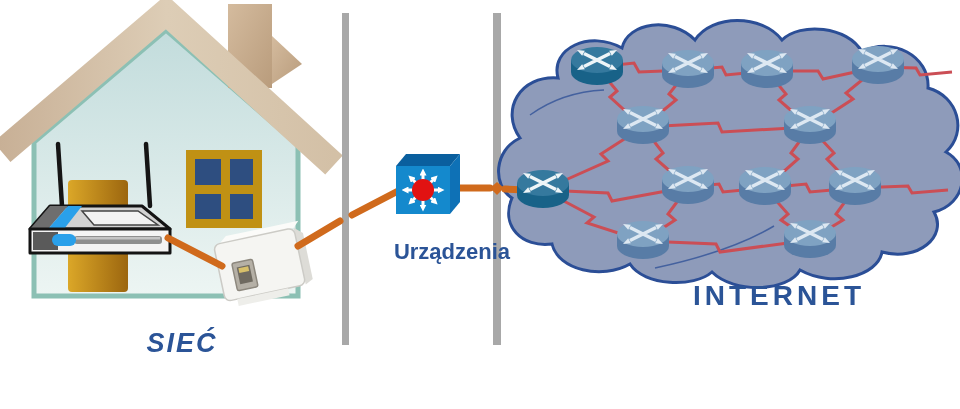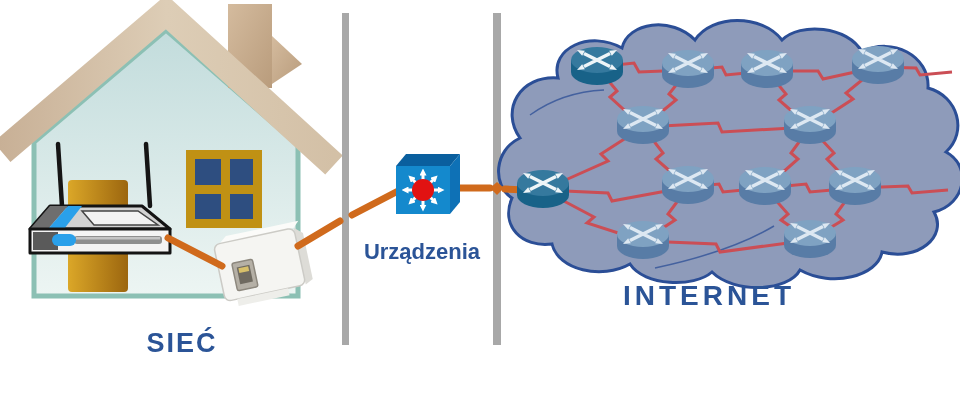--- a/index.html
+++ b/index.html
@@ -1,23 +1,23 @@
 <!DOCTYPE html>
 <html style="--label_text: #2b5497; --cloud_fill: #8e9bba; --cloud_outline: #2b4e96; --link_red: #cb4e55; --cable_orange: #d06a1c; --switch_blue: #1489cd; --switch_center_red: #e11212; --router_body: #587ca6; --router_top: #7fa2c2; --router_dark_body: #186288; --router_dark_top: #35799e; --divider_gray: #a8a8a8; --wall_border: #8cc0b4; --roof_tan: #cdb69c; --window_frame_gold: #c09114; --window_pane_blue: #2e4e80;"><head>
 <meta charset="utf-8">
 <style>
   html,body{margin:0;padding:0;background:#ffffff;}
   .stage{position:relative;width:960px;height:409px;background:#ffffff;overflow:hidden;
          font-family:"Liberation Sans",sans-serif;}
   .stage svg{position:absolute;left:0;top:0;}
   .label{position:absolute;text-align:center;font-weight:bold;
          color:var(--label_text,#2b5497);}
-  .home-label{left:82px;top:327px;width:200px;font-size:27px;line-height:32px;letter-spacing:2px;}
-  .operator-label{left:342px;top:239px;width:160px;font-size:22px;line-height:25px;}
-  .internet-label{left:589px;top:281px;width:240px;font-size:28px;line-height:30px;letter-spacing:4px;}
+  .home-label{left:82px;top:327px;width:200px;font-size:27px;line-height:32px;letter-spacing:2px;font-style:italic;}
+  .operator-label{left:342px;top:239px;width:160px;font-size:22px;line-height:25px;padding-left:30px;}
+  .internet-label{left:625px;top:281px;width:240px;font-size:28px;line-height:30px;letter-spacing:4px;text-align:right;}
 
   
   .wall{fill:url(#wallGrad);stroke:#8cc0b4;stroke-width:5;}
   .roof{fill:none;stroke:url(#roofGrad);stroke-width:26;}
   .chimney{fill:url(#chimGrad);}
   .win-frame{fill:#c09114;}
   .win-pane{fill:#2e4e80;}
   .cyl{fill:url(#cylGrad);}
   .bar{fill:var(--divider_gray,#a8a8a8);}
   .cable{stroke:var(--cable_orange,#d06a1c);stroke-width:7;fill:none;stroke-linecap:round;}

